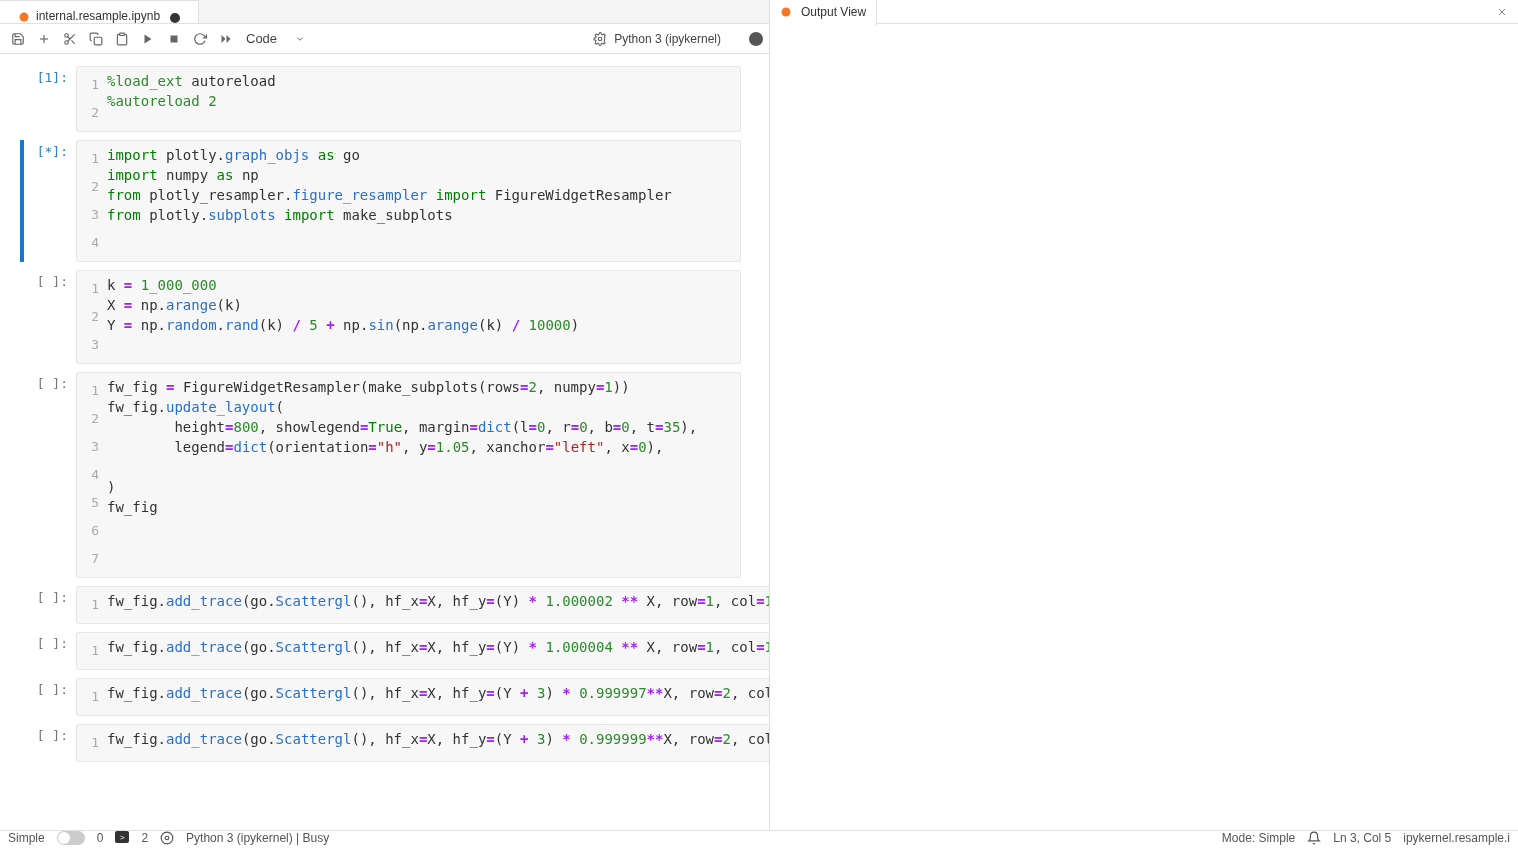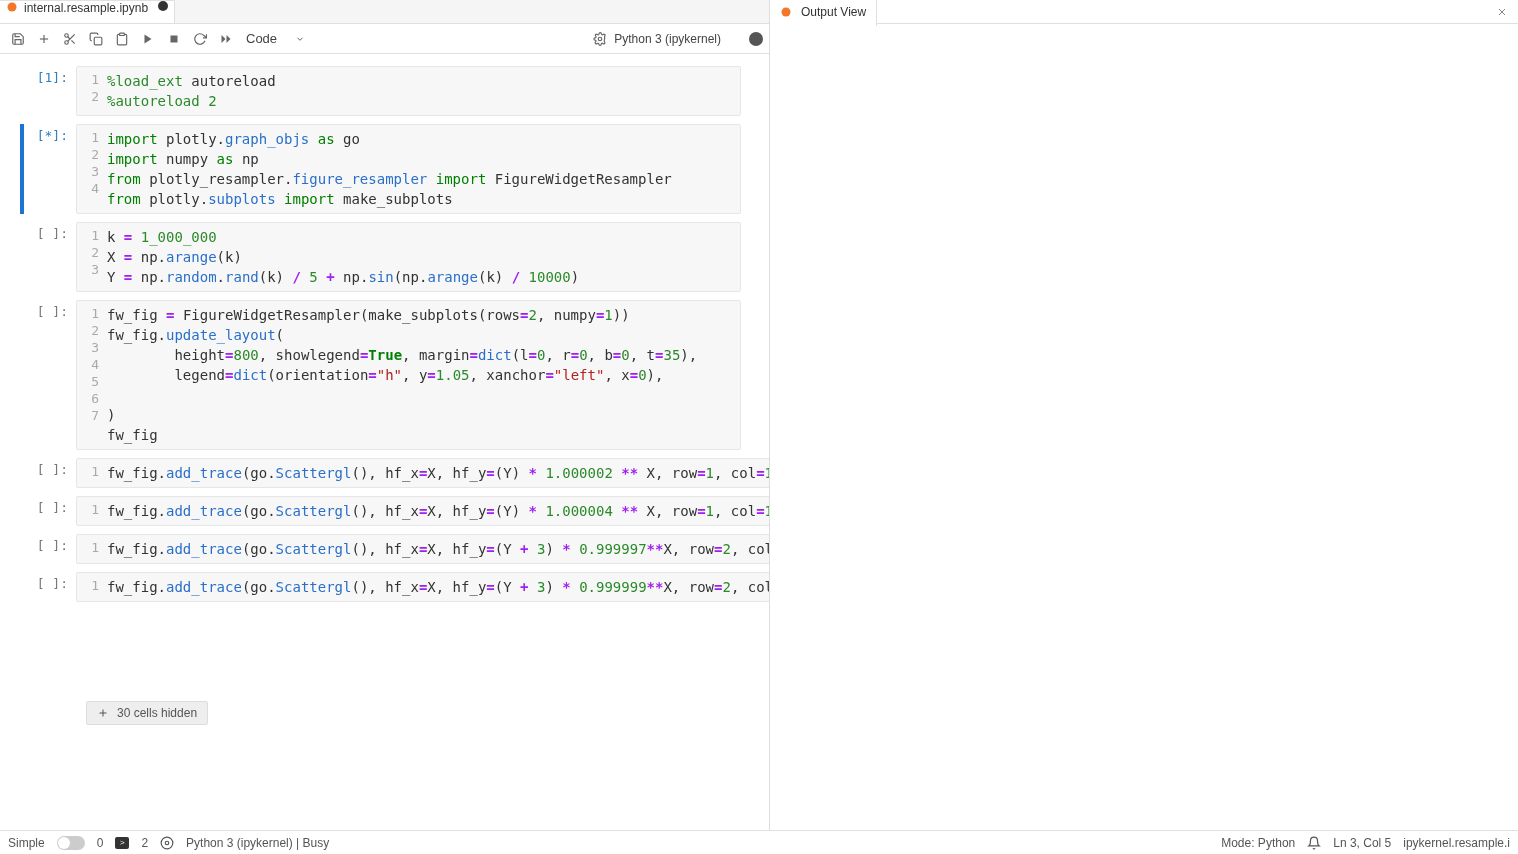--- a/index.html
+++ b/index.html
@@ -3,60 +3,60 @@
 <meta charset="utf-8">
 <style>
 * { box-sizing: border-box; margin: 0; padding: 0; }
 body { font-family: -apple-system, "Segoe UI", Arial, sans-serif; font-size: 13px; color: #333; background: #fff; width: 1518px; height: 854px; overflow: hidden; display: flex; flex-direction: column; }
 .main { flex: 1; display: flex; min-height: 0; }
 .left-pane { width: 770px; border-right: 1px solid #ddd; display: flex; flex-direction: column; }
 .right-pane { flex: 1; display: flex; flex-direction: column; }
 
 
 .tabbar { height: 24px; display: flex; border-bottom: 1px solid #e0e0e0; background: #f5f5f5; }
-.tab { display: flex; align-items: flex-start; gap: 6px; padding: 0 6px; background: #fff; border-right: 1px solid #e0e0e0; border-top: 1px solid #e0e0e0; font-size: 12px; }
+.tab { display: flex; align-items: flex-end; gap: 6px; padding: 0 18px; background: #fff; border-right: 1px solid #e0e0e0; border-top: 1px solid #e0e0e0; font-size: 12px; }
 .tab .dot { width: 10px; height: 10px; border-radius: 50%; background: #333; margin-left: 4px; }
 .tab .jicon { width: 12px; height: 12px; }
 
 
 .nbtoolbar { height: 30px; display: flex; align-items: center; gap: 2px; padding: 0 6px; border-bottom: 1px solid #e0e0e0; }
 .tbtn { width: 24px; height: 24px; display: inline-flex; align-items: center; justify-content: center; color: #666; border-radius: 2px; }
 .spacer { flex: 1; }
 .celltype { display: flex; align-items: center; gap: 18px; padding: 0 6px; font-size: 13px; color: #444; }
 .kernelname { font-size: 12px; color: #444; margin-right: 22px; }
 .k-circle { width: 14px; height: 14px; border-radius: 50%; background: #555; margin-left: 4px; }
 
 
 .nbarea { flex: 1; overflow-y: auto; position: relative; padding: 12px 6px 20px 6px; }
 .cell { display: flex; align-items: flex-start; margin-bottom: 8px; padding-left: 14px; position: relative; }
 .cell.running::before { content: ""; position: absolute; left: 14px; top: 0; bottom: 0; width: 4px; background: #1976d2; }
 .prompt { width: 56px; text-align: right; padding: 4px 8px 0 0; font-family: Menlo, Consolas, monospace; font-size: 13px; color: #777; flex-shrink: 0; }
 .prompt.exec { color: #307fc1; }
 .codebox { flex: 1; background: #f7f7f7; border: 1px solid #e6e6e6; border-radius: 2px; padding: 4px 0; display: flex; margin-right: 22px; }
-.gutter { width: 30px; text-align: right; color: #aaa; font-family: Menlo, Consolas, monospace; font-size: 13px; line-height: 17px; padding-right: 8px; user-select: none; }
+.gutter { width: 30px; text-align: right; color: #aaa; font-family: Menlo, Consolas, monospace; font-size: 13px; line-height: 28px; padding-right: 8px; user-select: none; }
 .code { font-family: Menlo, Consolas, monospace; font-size: 14px; line-height: 20px; white-space: pre; flex: 1; }
 
 
 .kw { color: #008000; font-weight: normal; }
 .str { color: #b22222; }
 .num { color: #2a8a2a; }
 .fn { color: #2a6fc9; }
 .mag { color: #2a8a2a; }
-.bool { color: #008000; font-weight: bold; }
+.bool { color: #008000; font-weight: normal; }
 .op { color: #a020f0; font-weight: bold; }
 
 .hidden-cells { margin-left: 80px; margin-top: 91px; display: inline-flex; align-items: center; gap: 8px; background: #eee; border: 1px solid #ddd; border-radius: 2px; padding: 4px 10px; font-size: 12px; color: #555; }
 
 
 .outview-header { height: 24px; display: flex; align-items: center; border-bottom: 1px solid #e0e0e0; }
 .outview-tab { display: flex; align-items: center; gap: 9px; padding: 14px 10px; background: #fff; border-right: 1px solid #e0e0e0; height: 100%; font-size: 12px; }
 .outview-close { width: 20px; height: 20px; margin-right: 6px; color: #888; display: inline-flex; align-items: center; justify-content: center; }
 
 
-.statusbar { height: 24px; border-top: 1px solid #e0e0e0; display: flex; align-items: center; font-size: 12px; color: #555; padding: 0 8px; gap: 12px; }
+.statusbar { height: 24px; border-top: 1px solid #e0e0e0; display: flex; font-size: 12px; color: #555; padding: 0 8px; gap: 12px; }
 .sb-switch { width: 28px; height: 14px; border-radius: 7px; background: #ccc; position: relative; }
 .sb-switch::after { content: ""; position: absolute; left: 1px; top: 1px; width: 12px; height: 12px; border-radius: 50%; background: #fff; }
 .sb-term { width: 14px; height: 12px; background: #333; border-radius: 2px; display: inline-flex; align-items: center; justify-content: center; color: #fff; font-size: 8px; }
 
 .nbarea::-webkit-scrollbar { width: 12px; }
 .nbarea::-webkit-scrollbar-thumb { background: #c0c0c0; border-radius: 6px; }
 
 svg { display: block; }
 </style>
 </head>
@@ -257,20 +257,20 @@
   <span class="sb-switch"></span>
   <span>0</span>
   <span class="sb-term">&gt;</span>
   <span>2</span>
   <svg width="14" height="14" viewBox="0 0 24 24" fill="none" stroke="currentColor" stroke-width="2">
       <circle cx="12" cy="12" r="10"></circle>
       <circle cx="12" cy="12" r="3"></circle>
     </svg>
   <span>Python 3 (ipykernel) | Busy</span>
   <div class="spacer"></div>
-  <span>Mode: Python</span>
+  <span>Mode: Simple</span>
   <svg width="14" height="14" viewBox="0 0 24 24" fill="none" stroke="currentColor" stroke-width="2">
       <path d="M18 8A6 6 0 0 0 6 8c0 7-3 9-3 9h18s-3-2-3-9"></path>
       <path d="M13.73 21a2 2 0 0 1-3.46 0"></path>
     </svg>
   <span>Ln 3, Col 5</span>
   <span>ipykernel.resample.i</span>
 </div>
 
 </body></html>

